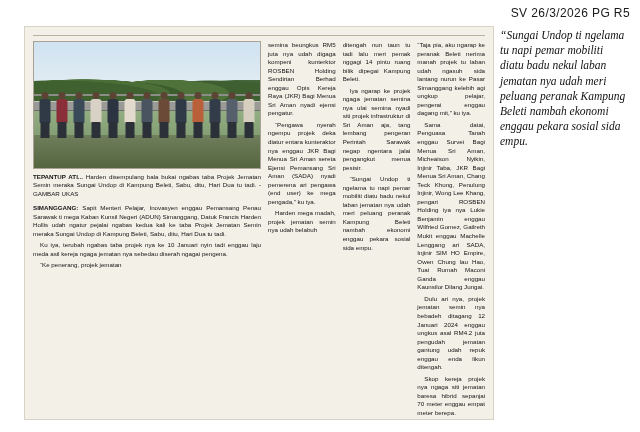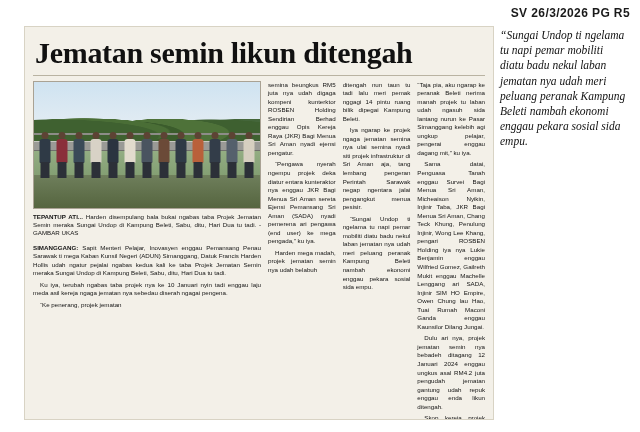--- a/index.html
+++ b/index.html
@@ -21,21 +21,20 @@
   }
   
   .slug {
     position: absolute;
     top: 6px;
     right: 10px;
     font-family: "Liberation Sans", sans-serif;
     font-size: 12px;
     letter-spacing: 0.4px;
     color: #1a1a1a;
-    font-weight: bold;
   }
   
   .clipping {
     position: absolute;
     left: 24px;
     top: 26px;
     width: 470px;
     height: 394px;
     background: #f3f0e8;
     border: 1px solid #d8d3c4;
@@ -204,21 +203,20 @@
 </style>
 </head>
 <body>
 
 <div class="page">
 
   <div class="slug">SV 26/3/2026 PG R5</div>
 
   <div class="clipping">
 
-    <div class="headline">Jematan semin likun ditengah</div>
     <div class="rule"></div>
 
     <div class="body-area">
 
       <div class="col-left">
 
         <div class="photo">
           <div class="sky"></div>
           <div class="trees"></div>
           <div class="water"></div>

